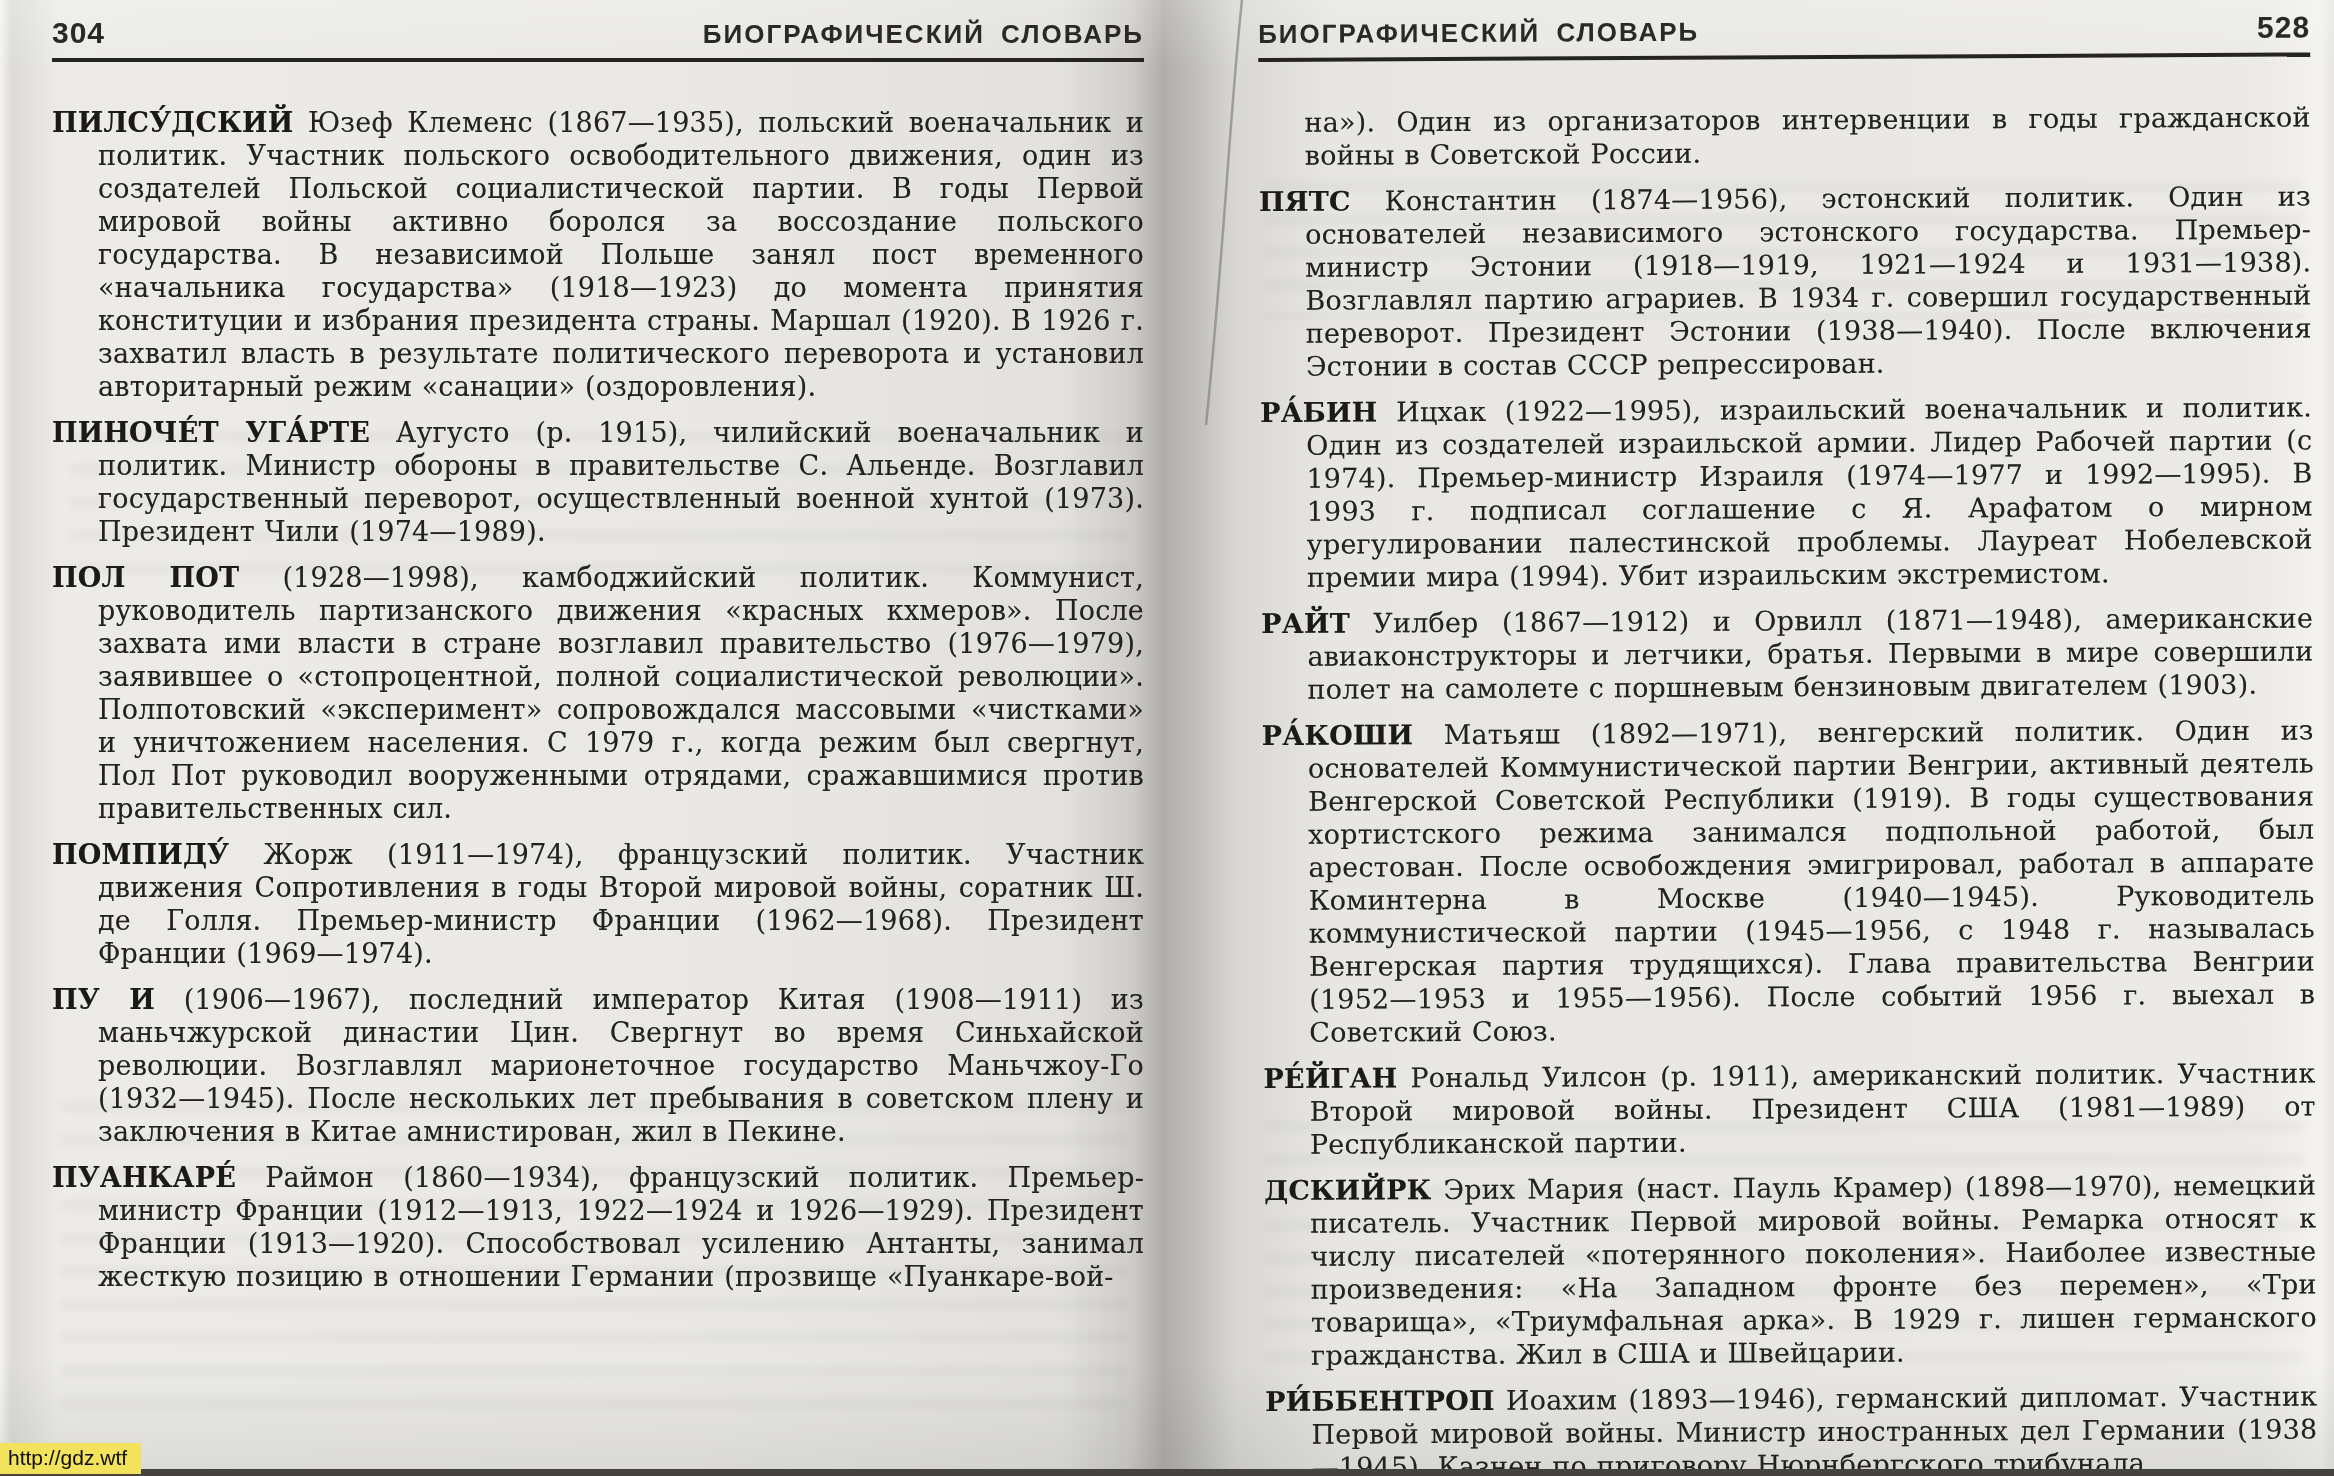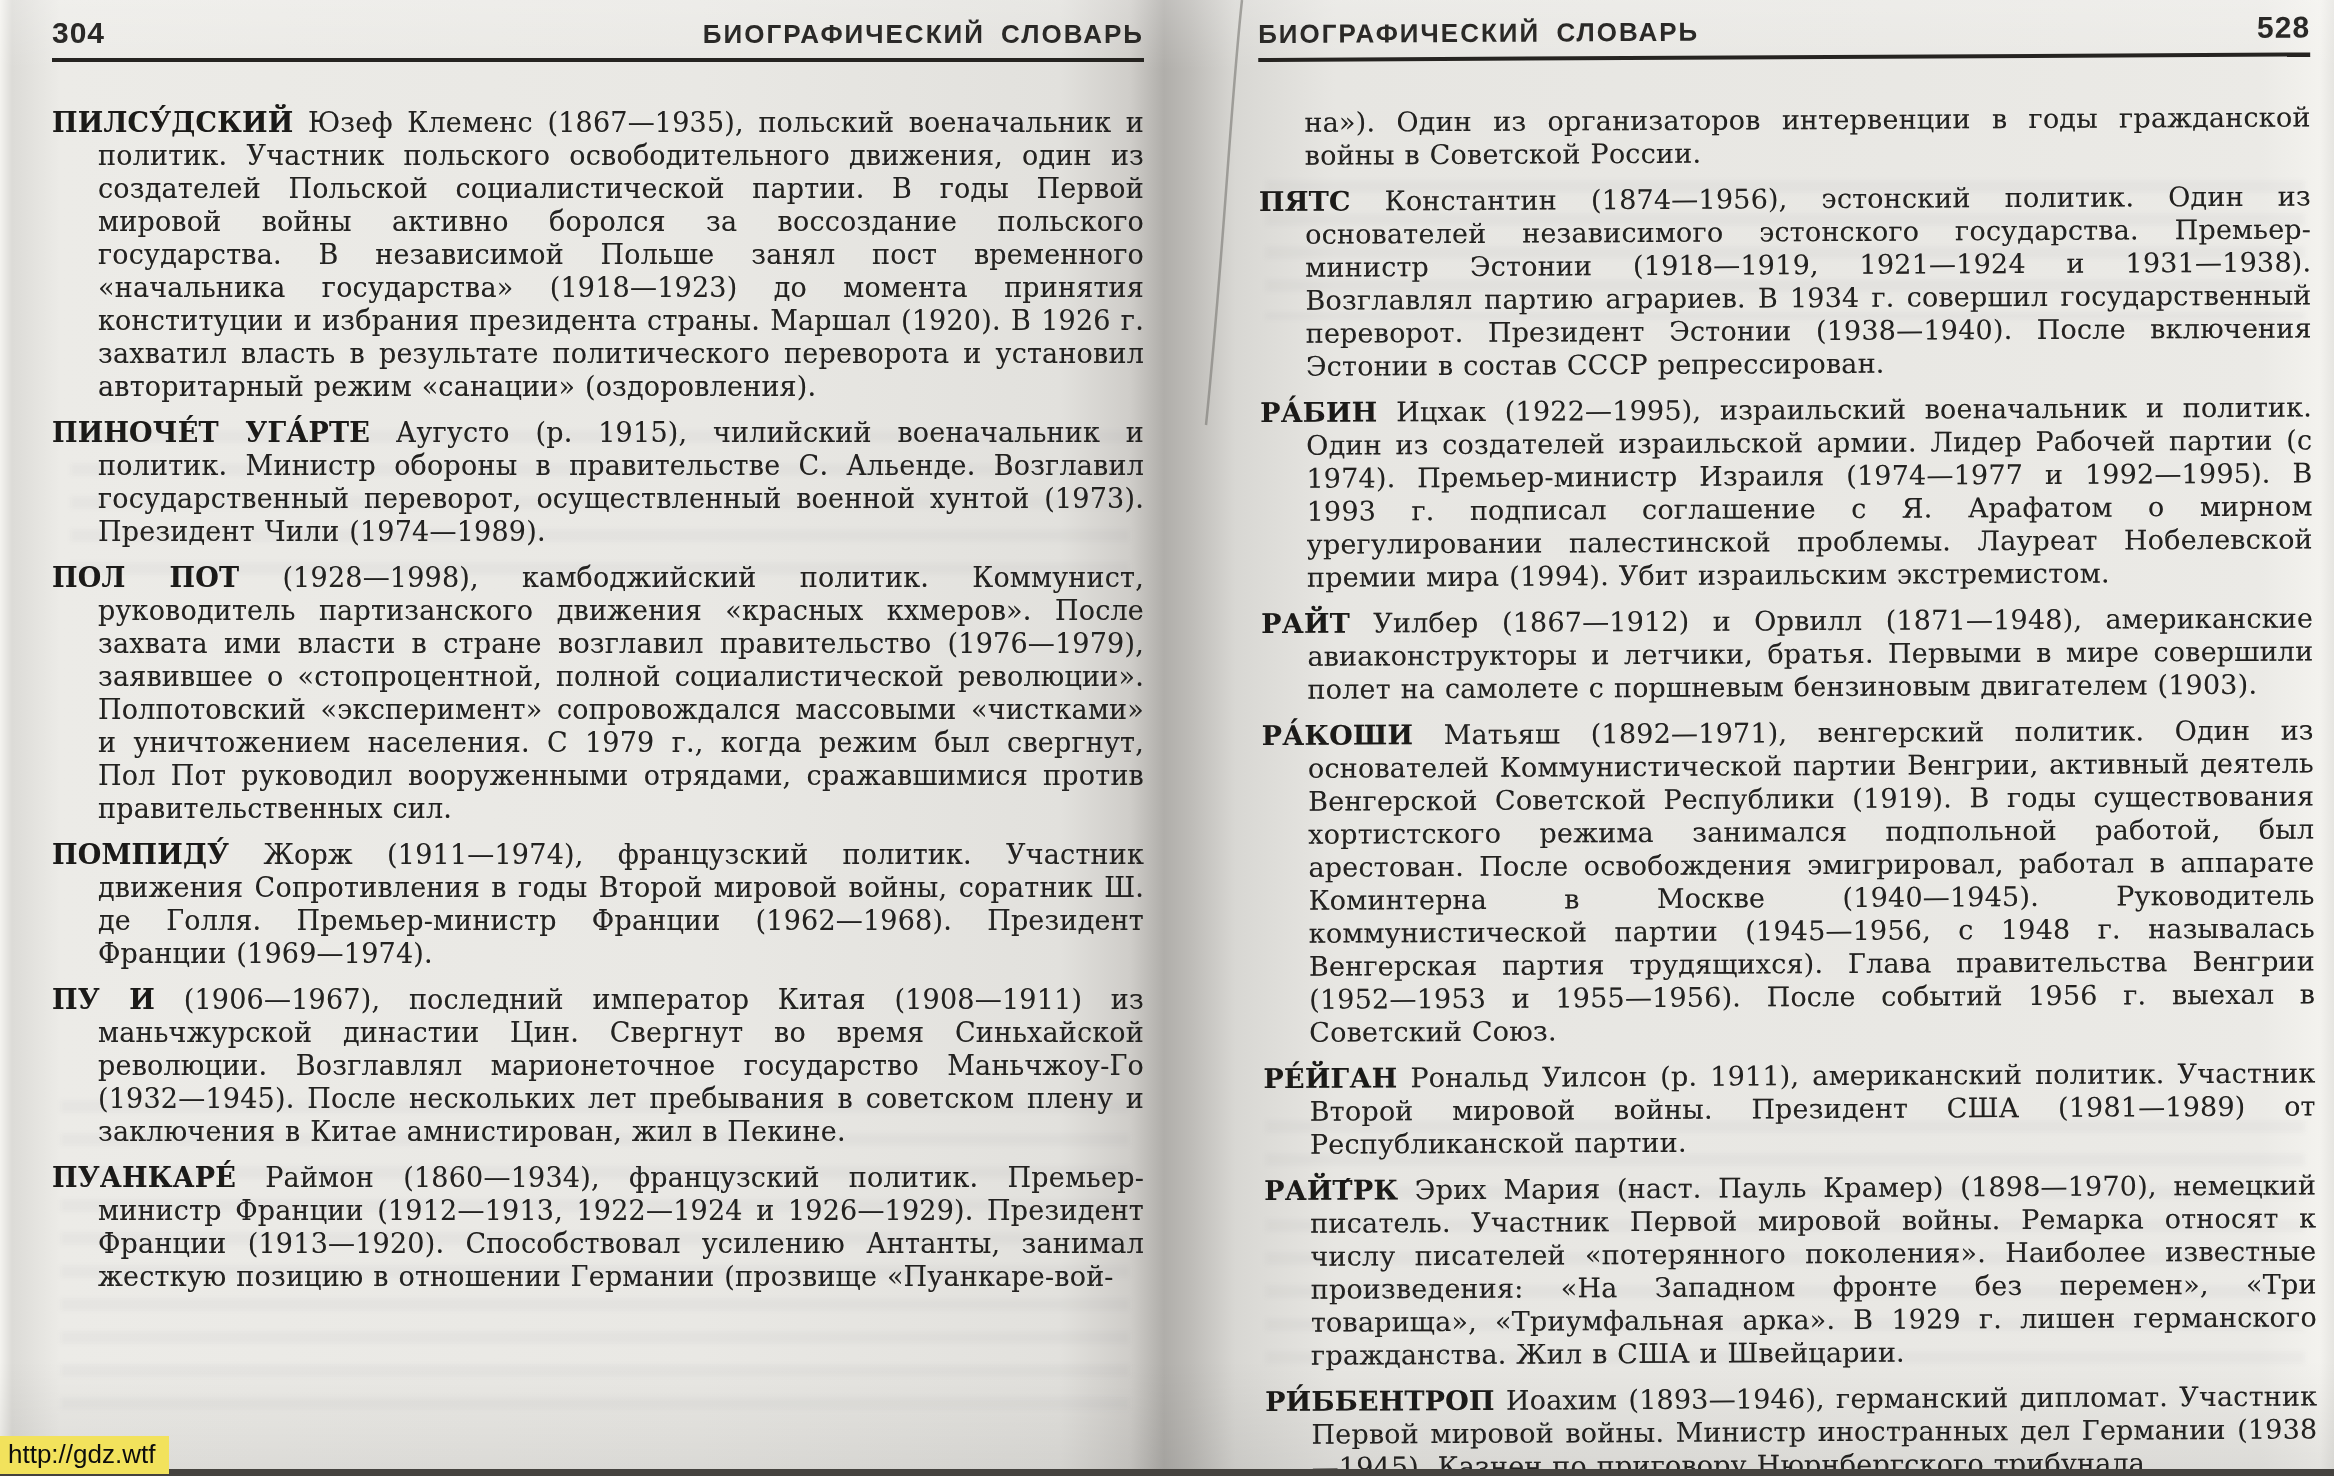--- a/index.html
+++ b/index.html
@@ -85,21 +85,21 @@
     background: #45433f;
     z-index: 2;
   }
   .watermark {
     position: absolute;
     left: 0; bottom: 2px;
     z-index: 3;
     background: #f2e25c;
     color: #0d0d0d;
     font-family: "Liberation Sans", sans-serif;
-    font-size: 26px;
+    font-size: 21px;
     font-weight: 400;
     padding: 3px 14px 4px 8px;
   }
 </style>
 </head>
 <body>
 
 <div class="scan">
 
   <div class="ghost" style="left:70px;  top:430px;  width:1060px; height:150px;"></div>
@@ -167,21 +167,21 @@
       </p>
       <p class="entry">
         <b class="hw">РА́КОШИ</b>
         <span>Матьяш (1892—1971), венгерский политик. Один из основателей Коммунистической партии Венгрии, активный деятель Венгерской Советской Республики (1919). В годы существования хортистского режима занимался подпольной работой, был арестован. После освобождения эмигрировал, работал в аппарате Коминтерна в Москве (1940—1945). Руководитель коммунистической партии (1945—1956, с 1948 г. называлась Венгерская партия трудящихся). Глава правительства Венгрии (1952—1953 и 1955—1956). После событий 1956 г. выехал в Советский Союз.</span>
       </p>
       <p class="entry">
         <b class="hw">РЕ́ЙГАН</b>
         <span>Рональд Уилсон (р. 1911), американский политик. Участник Второй мировой войны. Президент США (1981—1989) от Республиканской партии.</span>
       </p>
       <p class="entry">
-        <b class="hw">РАЙТ́РК</b>
+        <b class="hw">ДСКИЙ́РК</b>
         <span>Эрих Мария (наст. Пауль Крамер) (1898—1970), немецкий писатель. Участник Первой мировой войны. Ремарка относят к числу писателей «потерянного поколения». Наиболее известные произведения: «На Западном фронте без перемен», «Три товарища», «Триумфальная арка». В 1929 г. лишен германского гражданства. Жил в США и Швейцарии.</span>
       </p>
       <p class="entry">
         <b class="hw">РИ́ББЕНТРОП</b>
         <span>Иоахим (1893—1946), германский дипломат. Участник Первой мировой войны. Министр иностранных дел Германии (1938—1945). Казнен по приговору Нюрнбергского трибунала.</span>
       </p>
     </div>
   </section>
 
   <div class="bottom-edge"></div>

